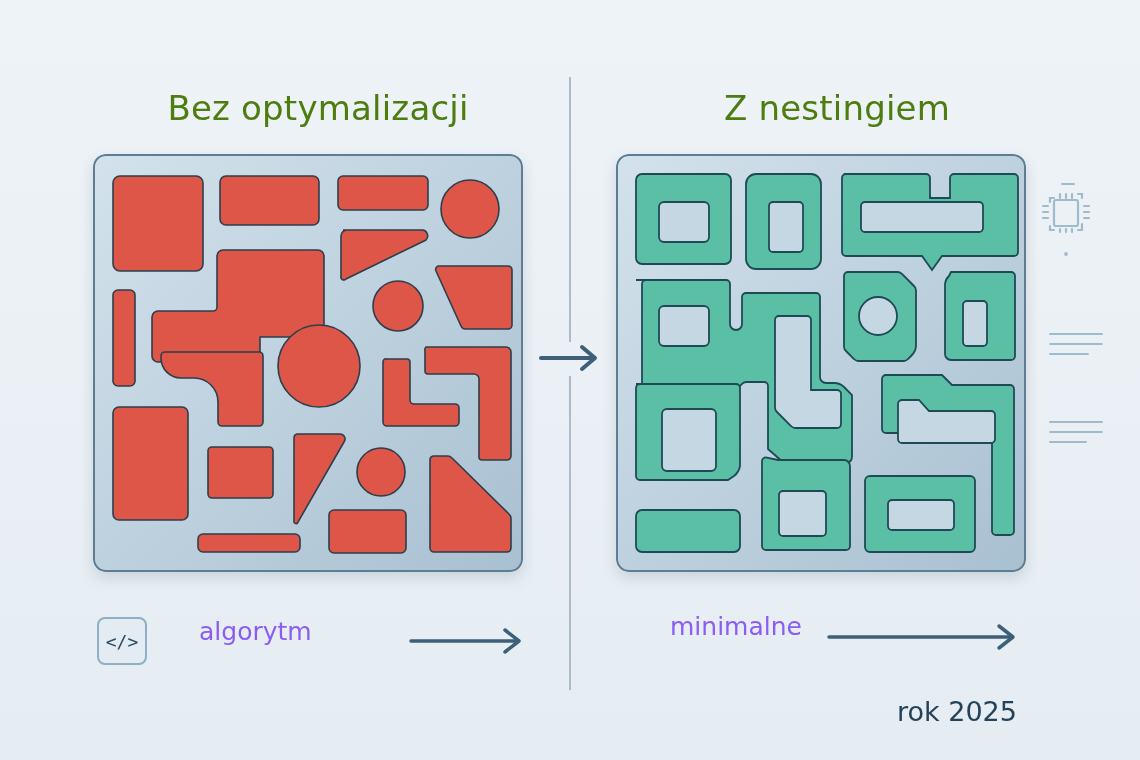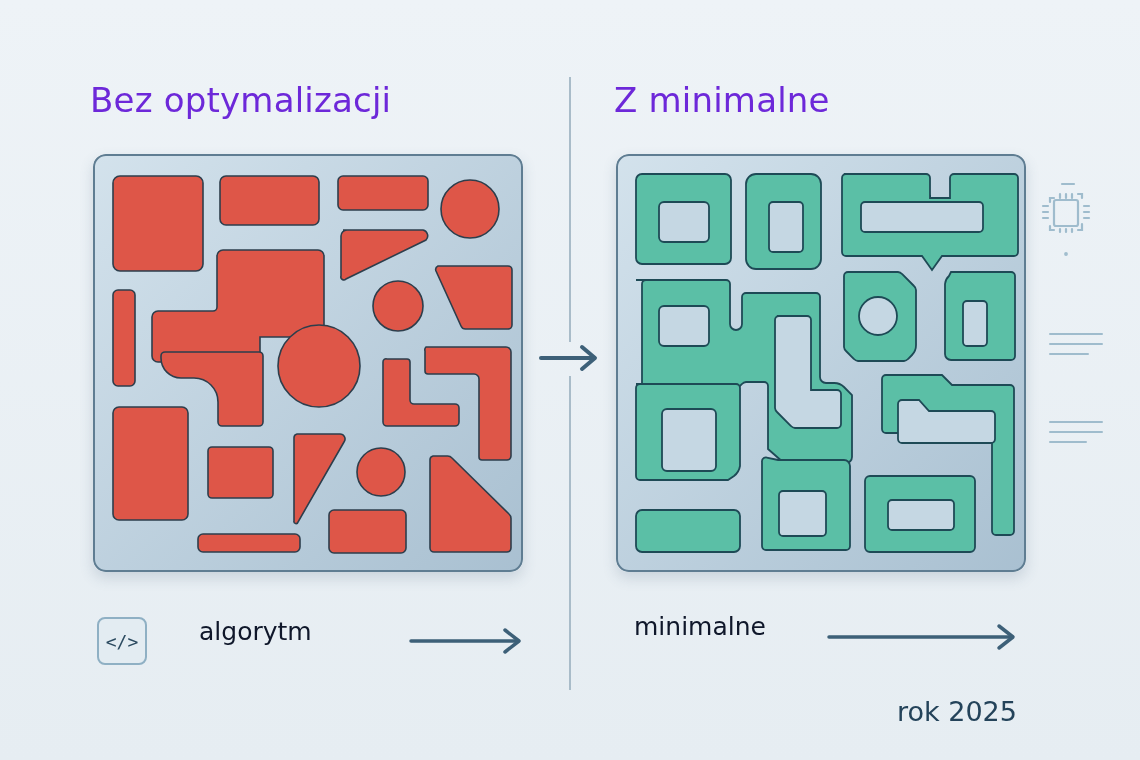--- a/index.html
+++ b/index.html
@@ -4,21 +4,21 @@
   <style>
     html, body { margin: 0; padding: 0; }
     body {
       width: 1140px; height: 760px; overflow: hidden; position: relative;
       background: linear-gradient(180deg, #eef3f7 0%, #e6edf2 100%);
       font-family: "DejaVu Sans", "Liberation Sans", sans-serif;
       color: #24435a;
     }
     .title {
       position: absolute; top: 80px; font-size: 34px; font-weight: normal;
-      color: #6d28d9; letter-spacing: 0.2px; text-align: left; margin: 0;
+      color: #4d7c0f; letter-spacing: 0.2px; text-align: center; margin: 8px;
     }
     #title-left { left: 90px; width: 440px; }
     #title-right { left: 614px; width: 430px; }
     .divider {
       position: absolute; left: 569px; width: 2px; background: #a9bcc9;
     }
     #divider-top { top: 77px; height: 265px; }
     #divider-bottom { top: 376px; height: 314px; }
     .arrow { position: absolute; }
     #center-arrow { left: 538px; top: 343px; width: 62px; height: 30px; }
@@ -32,35 +32,35 @@
     #chip-icon { left: 1040px; top: 180px; width: 52px; height: 80px; }
     #lines-icon-1 { left: 1048px; top: 330px; width: 56px; height: 30px; }
     #lines-icon-2 { left: 1048px; top: 418px; width: 56px; height: 30px; }
     .code-box {
       position: absolute; left: 97px; top: 617px; width: 50px; height: 48px;
       border: 2px solid #8fb0c4; border-radius: 8px; background: #e3ecf2;
       display: flex; align-items: center; justify-content: center; box-sizing: border-box;
     }
     .code-glyph { font-family: "DejaVu Sans Mono", monospace; font-size: 18px; color: #2b4a60; }
     .caption {
-      position: absolute; font-size: 25px; line-height: 30px; color: #0f172a;
+      position: absolute; font-size: 25px; line-height: 30px; color: #8b5cf6;
     }
     #caption-left { left: 199px; top: 617px; }
-    #caption-right { left: 634px; top: 612px; }
+    #caption-right { left: 670px; top: 612px; }
     #arrow-left { left: 408px; top: 627px; width: 115px; height: 28px; }
     #arrow-right { left: 826px; top: 623px; width: 192px; height: 28px; }
     #year-label {
       position: absolute; left: 897px; top: 696px; font-size: 27px; color: #24435a;
     }
   </style>
 </head>
 <body>
 
 <h1 class="title" id="title-left">Bez optymalizacji</h1>
-<h1 class="title" id="title-right">Z minimalne</h1>
+<h1 class="title" id="title-right">Z nestingiem</h1>
 
 <div class="divider" id="divider-top"></div>
 <div class="divider" id="divider-bottom"></div>
 
 <svg class="arrow" id="center-arrow" viewBox="0 0 62 30">
   <line x1="3" y1="15" x2="56" y2="15" stroke="#3d6078" stroke-width="4" stroke-linecap="round"></line>
   <polyline points="44,4 57,15 44,26" fill="none" stroke="#3d6078" stroke-width="4" stroke-linecap="round" stroke-linejoin="round"></polyline>
 </svg>
 
 <svg class="sheet" id="sheet-left" viewBox="0 0 430 418">

